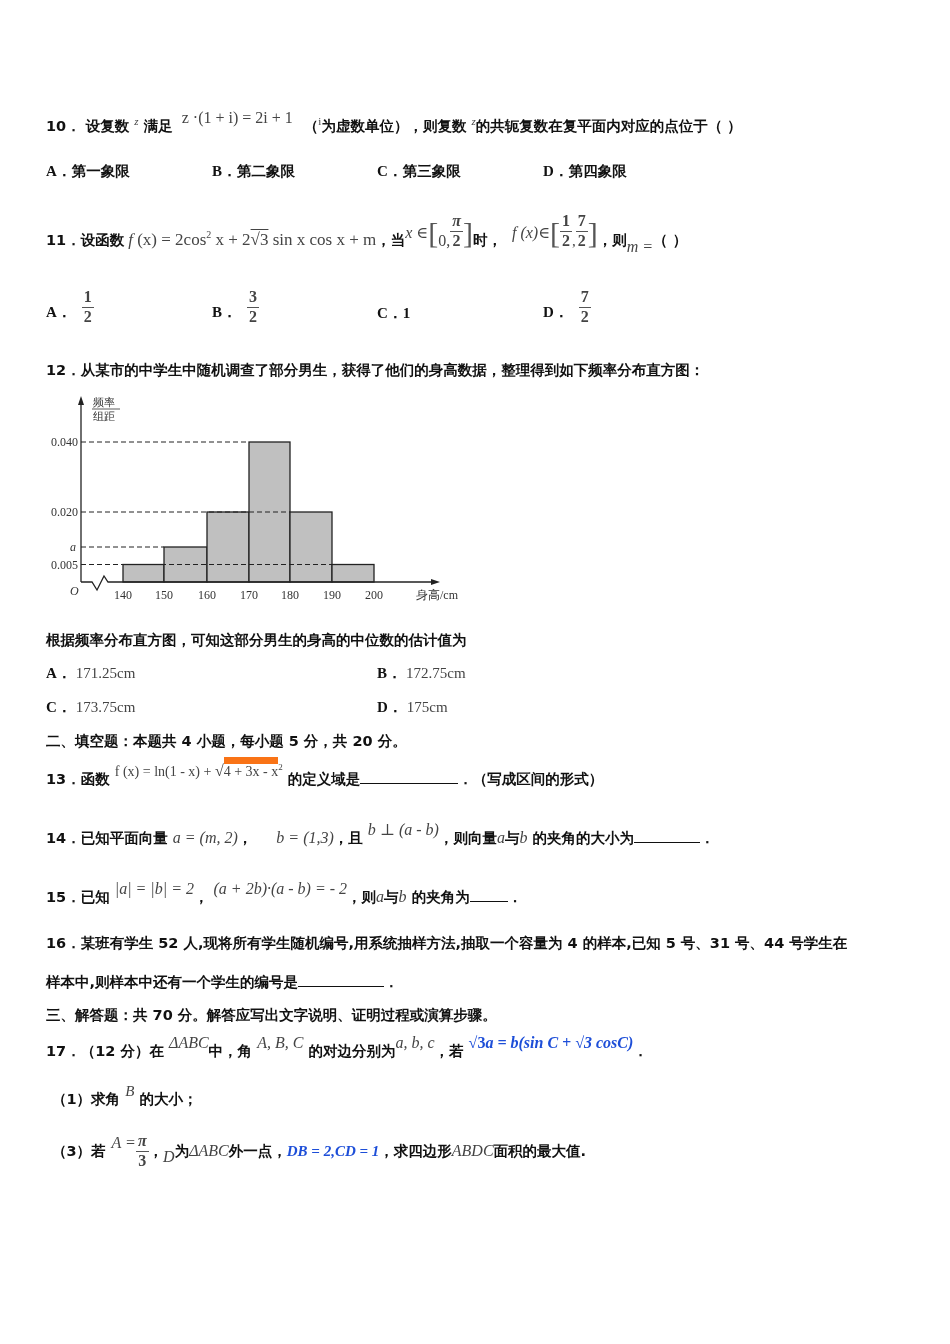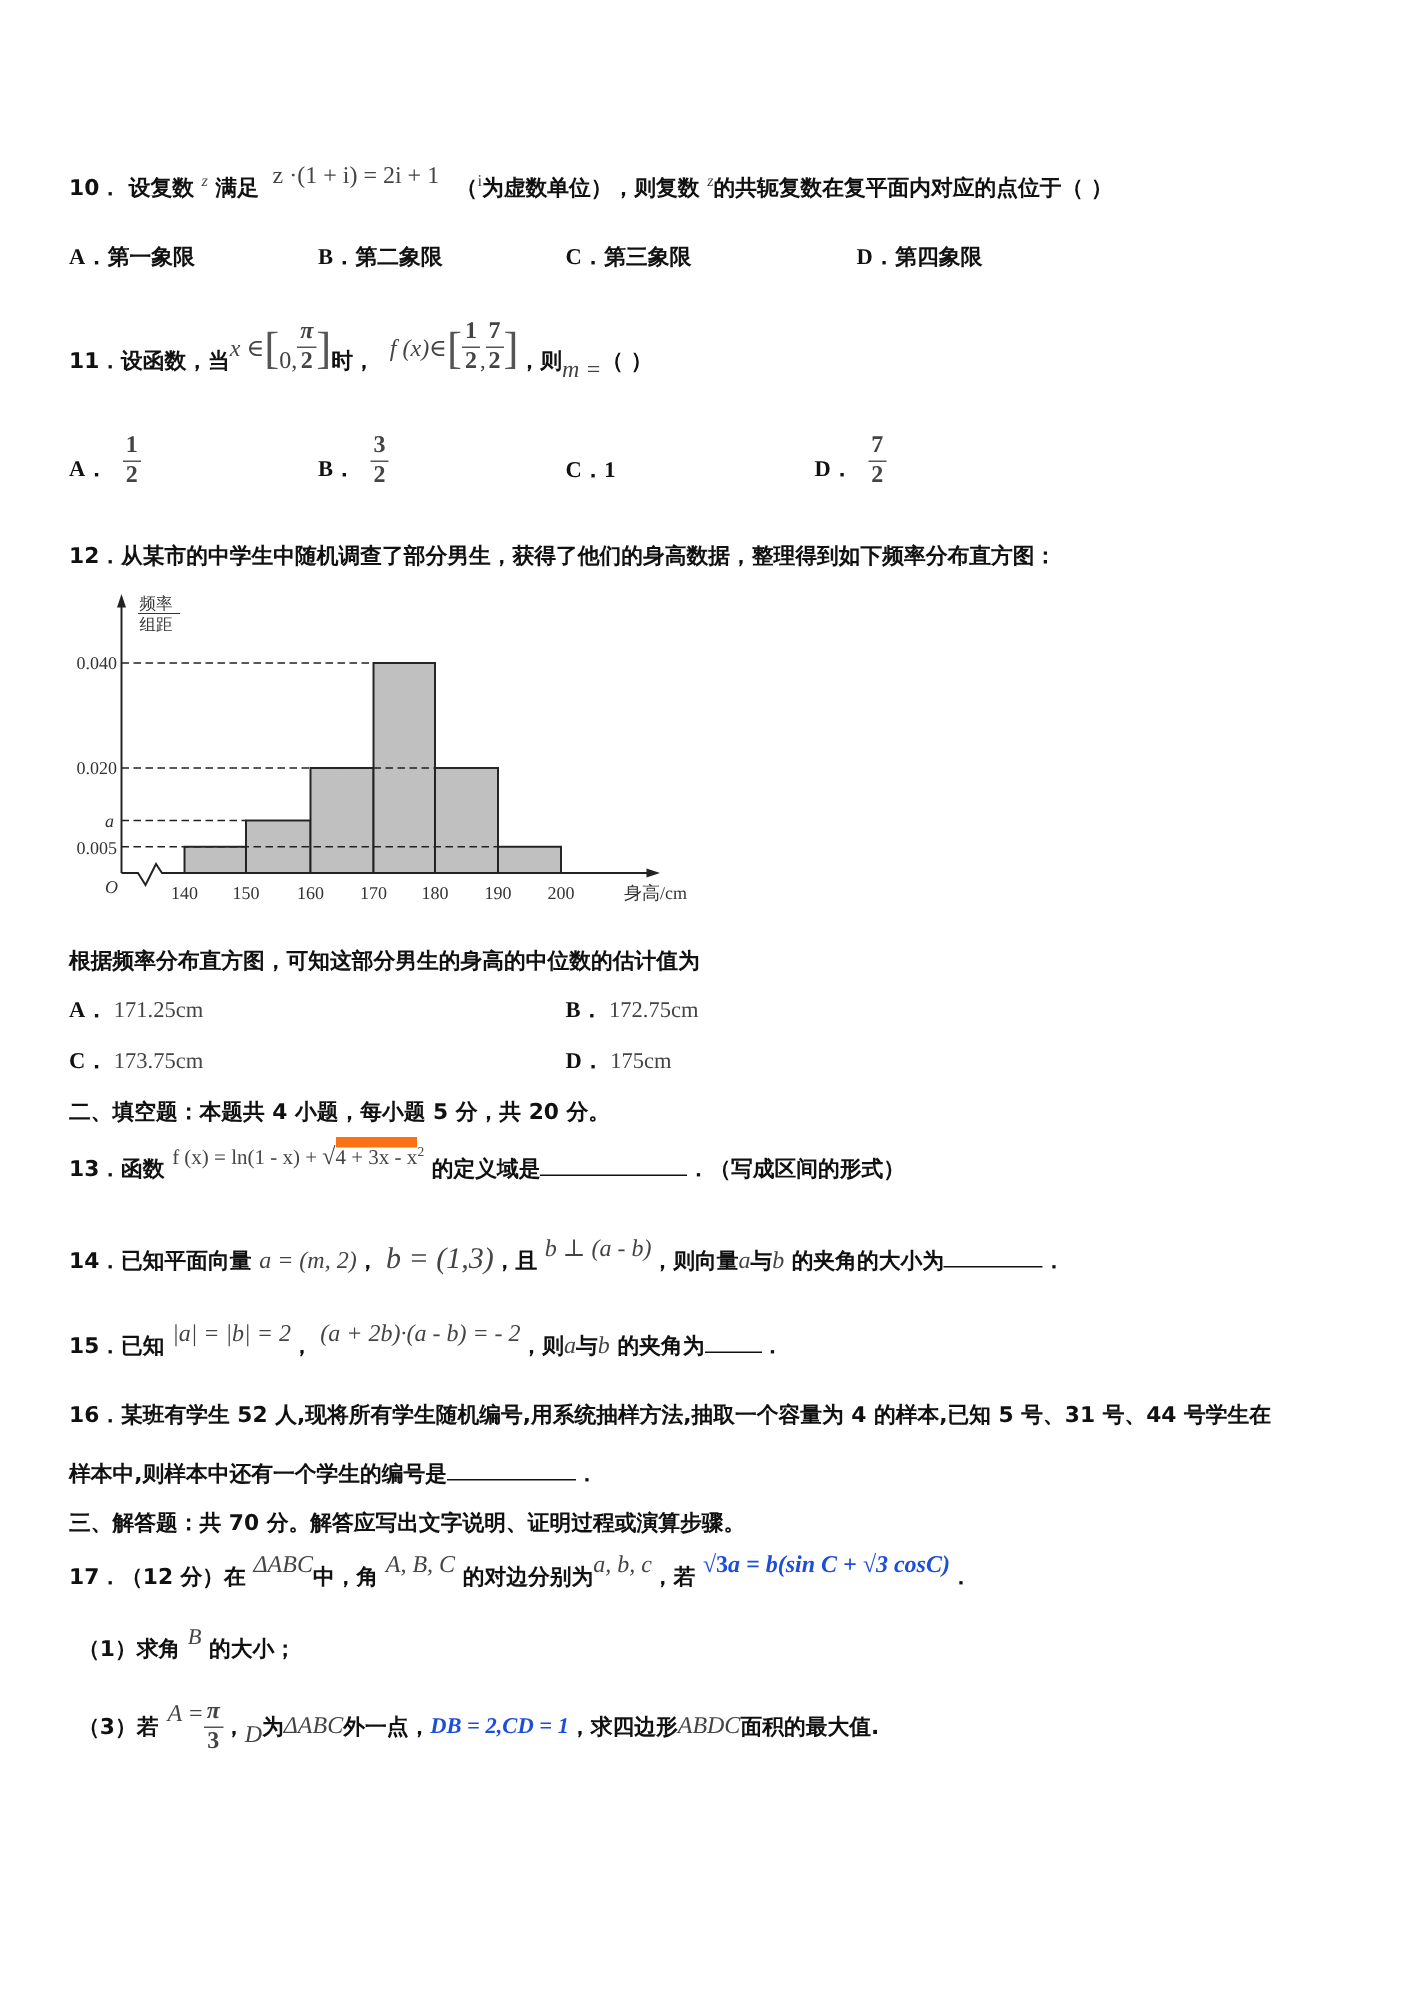--- a/index.html
+++ b/index.html
@@ -29,25 +29,26 @@
   <span>设复数</span>
   <span class="m mi sup" style="font-size:11px;">z</span>
   <span>满足</span>
   <span class="m raised" style="font-size:16px; margin-left:4px;">z ·(1 + i) = 2i + 1</span>
   <span style="margin-left:6px;">（</span><span class="m sup" style="font-size:11px;">i</span><span>为虚数单位），则复数</span>
   <span class="m mi sup" style="font-size:11px;">z</span><span>的共轭复数在复平面内对应的点位于（    ）</span>
 </div>
 <div class="abs cn" style="left:46px; top:162px;"><span class="opt-letter">A．</span><span>第一象限</span></div>
 <div class="abs cn" style="left:212px; top:162px;"><span class="opt-letter">B．</span><span>第二象限</span></div>
 <div class="abs cn" style="left:377px; top:162px;"><span class="opt-letter">C．</span><span>第三象限</span></div>
-<div class="abs cn" style="left:571px; top:162px;"><span class="opt-letter">D．</span><span>第四象限</span></div>
+<div class="abs cn" style="left:543px; top:162px;"><span class="opt-letter">D．</span><span>第四象限</span></div>
 
 <div class="abs cn" style="left:46px; top:200px; height:50px; display:flex; align-items:flex-end;">
   <span>11．</span>
   <span>设函数</span>
+  <span class="m" style="font-size:17px; margin-left:4px;"><span class="mi">f</span> <span>(x) = 2cos</span><sup style="font-size:10px;">2</sup><span> x + 2</span><span style="text-decoration:overline;">√3</span> <span>sin x cos x + m</span></span>
   <span>，当</span>
   <span class="m mi" style="font-size:16px; position:relative; top:-8px;">x ∈</span>
   <span class="bracket">[</span>
     <span class="m" style="font-size:16px;">0,</span>
     <span class="frac">
       <span class="num mi">π</span>
       <span class="den">2</span>
     </span>
     <span class="bracket">]</span>
   <span>时，</span>
@@ -157,21 +158,21 @@
 
 <div class="abs cn" style="left:46px; top:769px;">
   <span>13．</span><span>函数</span>
   <span class="m raised" style="font-size:14px;"><span>f (x) = ln(1 -  x) + </span><span style="font-size:16px;">√</span><span style="border-top:7px solid #f97316;">4 + 3x -  x</span><sup style="font-size:9px;">2</sup></span>
   <span>的定义域是</span><span class="blank" style="width:98px;"></span><span>．（写成区间的形式）</span>
 </div>
 
 <div class="abs cn" style="left:46px; top:828px;">
   <span>14．</span><span>已知平面向量</span>
   <span class="m mi" style="font-size:16px;">a = (m, 2)</span><span>，</span>
-  <span class="m mi" style="font-size:20px;">b = (1,3)</span><span>，且</span>
+  <span class="m mi" style="font-size:16px;margin-left:19px;">b = (1,3)</span><span>，且</span>
   <span class="m mi raised" style="font-size:16px;">b ⊥ (a -  b)</span><span>，则向量</span><span class="m mi" style="font-size:16px;">a</span><span>与</span><span class="m mi" style="font-size:16px;">b</span>
   <span>的夹角的大小为</span><span class="blank" style="width:66px;"></span><span>．</span>
 </div>
 
 <div class="abs cn" style="left:46px; top:887px;">
   <span>15．</span><span>已知</span>
   <span class="m mi raised" style="font-size:16px;text-align:center;">|a| = |b| = 2</span><span>，</span>
   <span class="m mi raised" style="font-size:16px;">(a + 2b)·(a -  b) = - 2</span><span>，则</span><span class="m mi" style="font-size:16px;">a</span><span>与</span><span class="m mi" style="font-size:16px;">b</span>
   <span>的夹角为</span><span class="blank" style="width:38px;"></span><span>．</span>
 </div>

